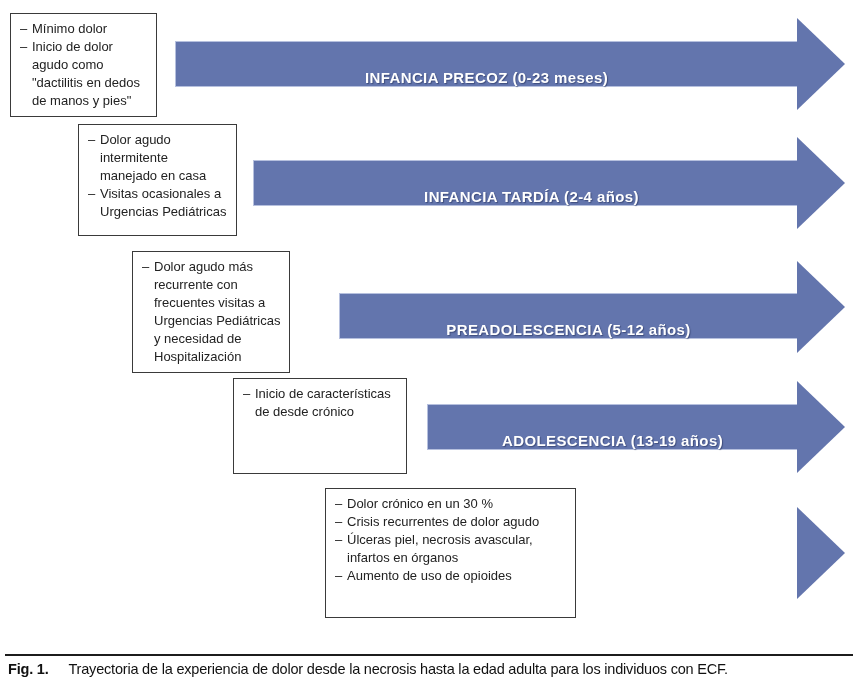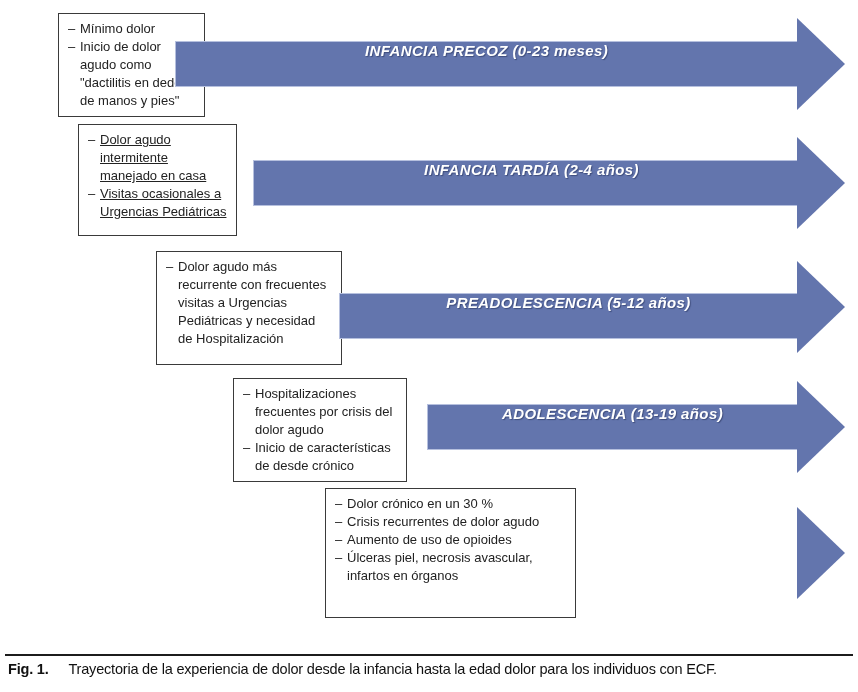--- a/index.html
+++ b/index.html
@@ -29,23 +29,22 @@
 
   
   .arrow-body{
     position:absolute;
     box-sizing:border-box;
     height:46px;
     background:var(--arrow-blue);
     border:1px solid var(--arrow-edge);
     border-right:none;
     display:flex;
-    align-items:flex-start;
+    align-items:flex-end;
     justify-content:center;
-    font-style:italic;
   }
   .arrow-label{
     color:#ffffff;
     font-weight:bold;
     font-size:15px;
     letter-spacing:0.4px;
     white-space:nowrap;
     text-shadow:1px 1px 1px rgba(35,45,85,0.55);
   }
   .arrow-head{
@@ -63,69 +62,68 @@
     margin:0;font-size:14.5px;line-height:18px;color:#111;
     letter-spacing:-0.2px;
   }
   .caption b{margin-right:20px;}
 </style>
 </head>
 <body>
 
 <div class="figure">
 
-  <div class="note-box" style="left:10px;top:13px;width:147px;min-height:96px;margin-left:48px;">
+  <div class="note-box" style="left:10px;top:13px;width:147px;min-height:96px;">
     <ul>
       <li>Mínimo dolor</li>
       <li>Inicio de dolor agudo como "dactilitis en dedos de manos y pies"</li>
     </ul>
   </div>
   <div class="arrow-body" style="left:175px;top:41px;width:622px;">
     <span class="arrow-label">INFANCIA PRECOZ (0-23 meses)</span>
   </div>
   <div class="arrow-head" style="left:797px;top:18px;"></div>
 
-  <div class="note-box" style="left:78px;top:124px;width:159px;min-height:112px;text-decoration:underline;">
+  <div class="note-box" style="left:78px;top:124px;width:159px;min-height:112px;">
     <ul>
       <li>Dolor agudo intermitente manejado en casa</li>
       <li>Visitas ocasionales a Urgencias Pediátricas</li>
     </ul>
   </div>
   <div class="arrow-body" style="left:253px;top:160px;width:544px;padding-left:12px;">
     <span class="arrow-label">INFANCIA TARDÍA (2-4 años)</span>
   </div>
   <div class="arrow-head" style="left:797px;top:137px;"></div>
 
-  <div class="note-box" style="left:156px;top:251px;width:186px;min-height:114px;">
+  <div class="note-box" style="left:132px;top:251px;width:158px;min-height:114px;">
     <ul>
       <li>Dolor agudo más recurrente con frecuentes visitas a Urgencias Pediátricas y necesidad de Hospitalización</li>
     </ul>
   </div>
   <div class="arrow-body" style="left:339px;top:284px;width:458px;margin-top:9px;">
     <span class="arrow-label">PREADOLESCENCIA (5-12 años)</span>
   </div>
   <div class="arrow-head" style="left:797px;top:261px;"></div>
 
   <div class="note-box" style="left:233px;top:378px;width:174px;min-height:96px;">
     <ul>
-      <li>Hospitalizaciones frecuentes por crisis del dolor agudo</li>
       <li>Inicio de características de desde crónico</li>
     </ul>
   </div>
   <div class="arrow-body" style="left:427px;top:404px;width:370px;">
     <span class="arrow-label">ADOLESCENCIA (13-19 años)</span>
   </div>
   <div class="arrow-head" style="left:797px;top:381px;"></div>
 
   <div class="note-box" style="left:325px;top:488px;width:251px;min-height:130px;">
     <ul>
       <li>Dolor crónico en un 30 %</li>
       <li>Crisis recurrentes de dolor agudo</li>
+      <li>Úlceras piel, necrosis avascular, infartos en órganos</li>
       <li>Aumento de uso de opioides</li>
-      <li>Úlceras piel, necrosis avascular, infartos en órganos</li>
     </ul>
   </div>
   <div class="arrow-head" style="left:797px;top:507px;"></div>
 
   <div class="caption-rule"></div>
-  <p class="caption"><b>Fig. 1.</b><span>Trayectoria de la experiencia de dolor desde la infancia hasta la edad dolor para los individuos con ECF.</span></p>
+  <p class="caption"><b>Fig. 1.</b><span>Trayectoria de la experiencia de dolor desde la necrosis hasta la edad adulta para los individuos con ECF.</span></p>
 
 </div>
 
 </body></html>

